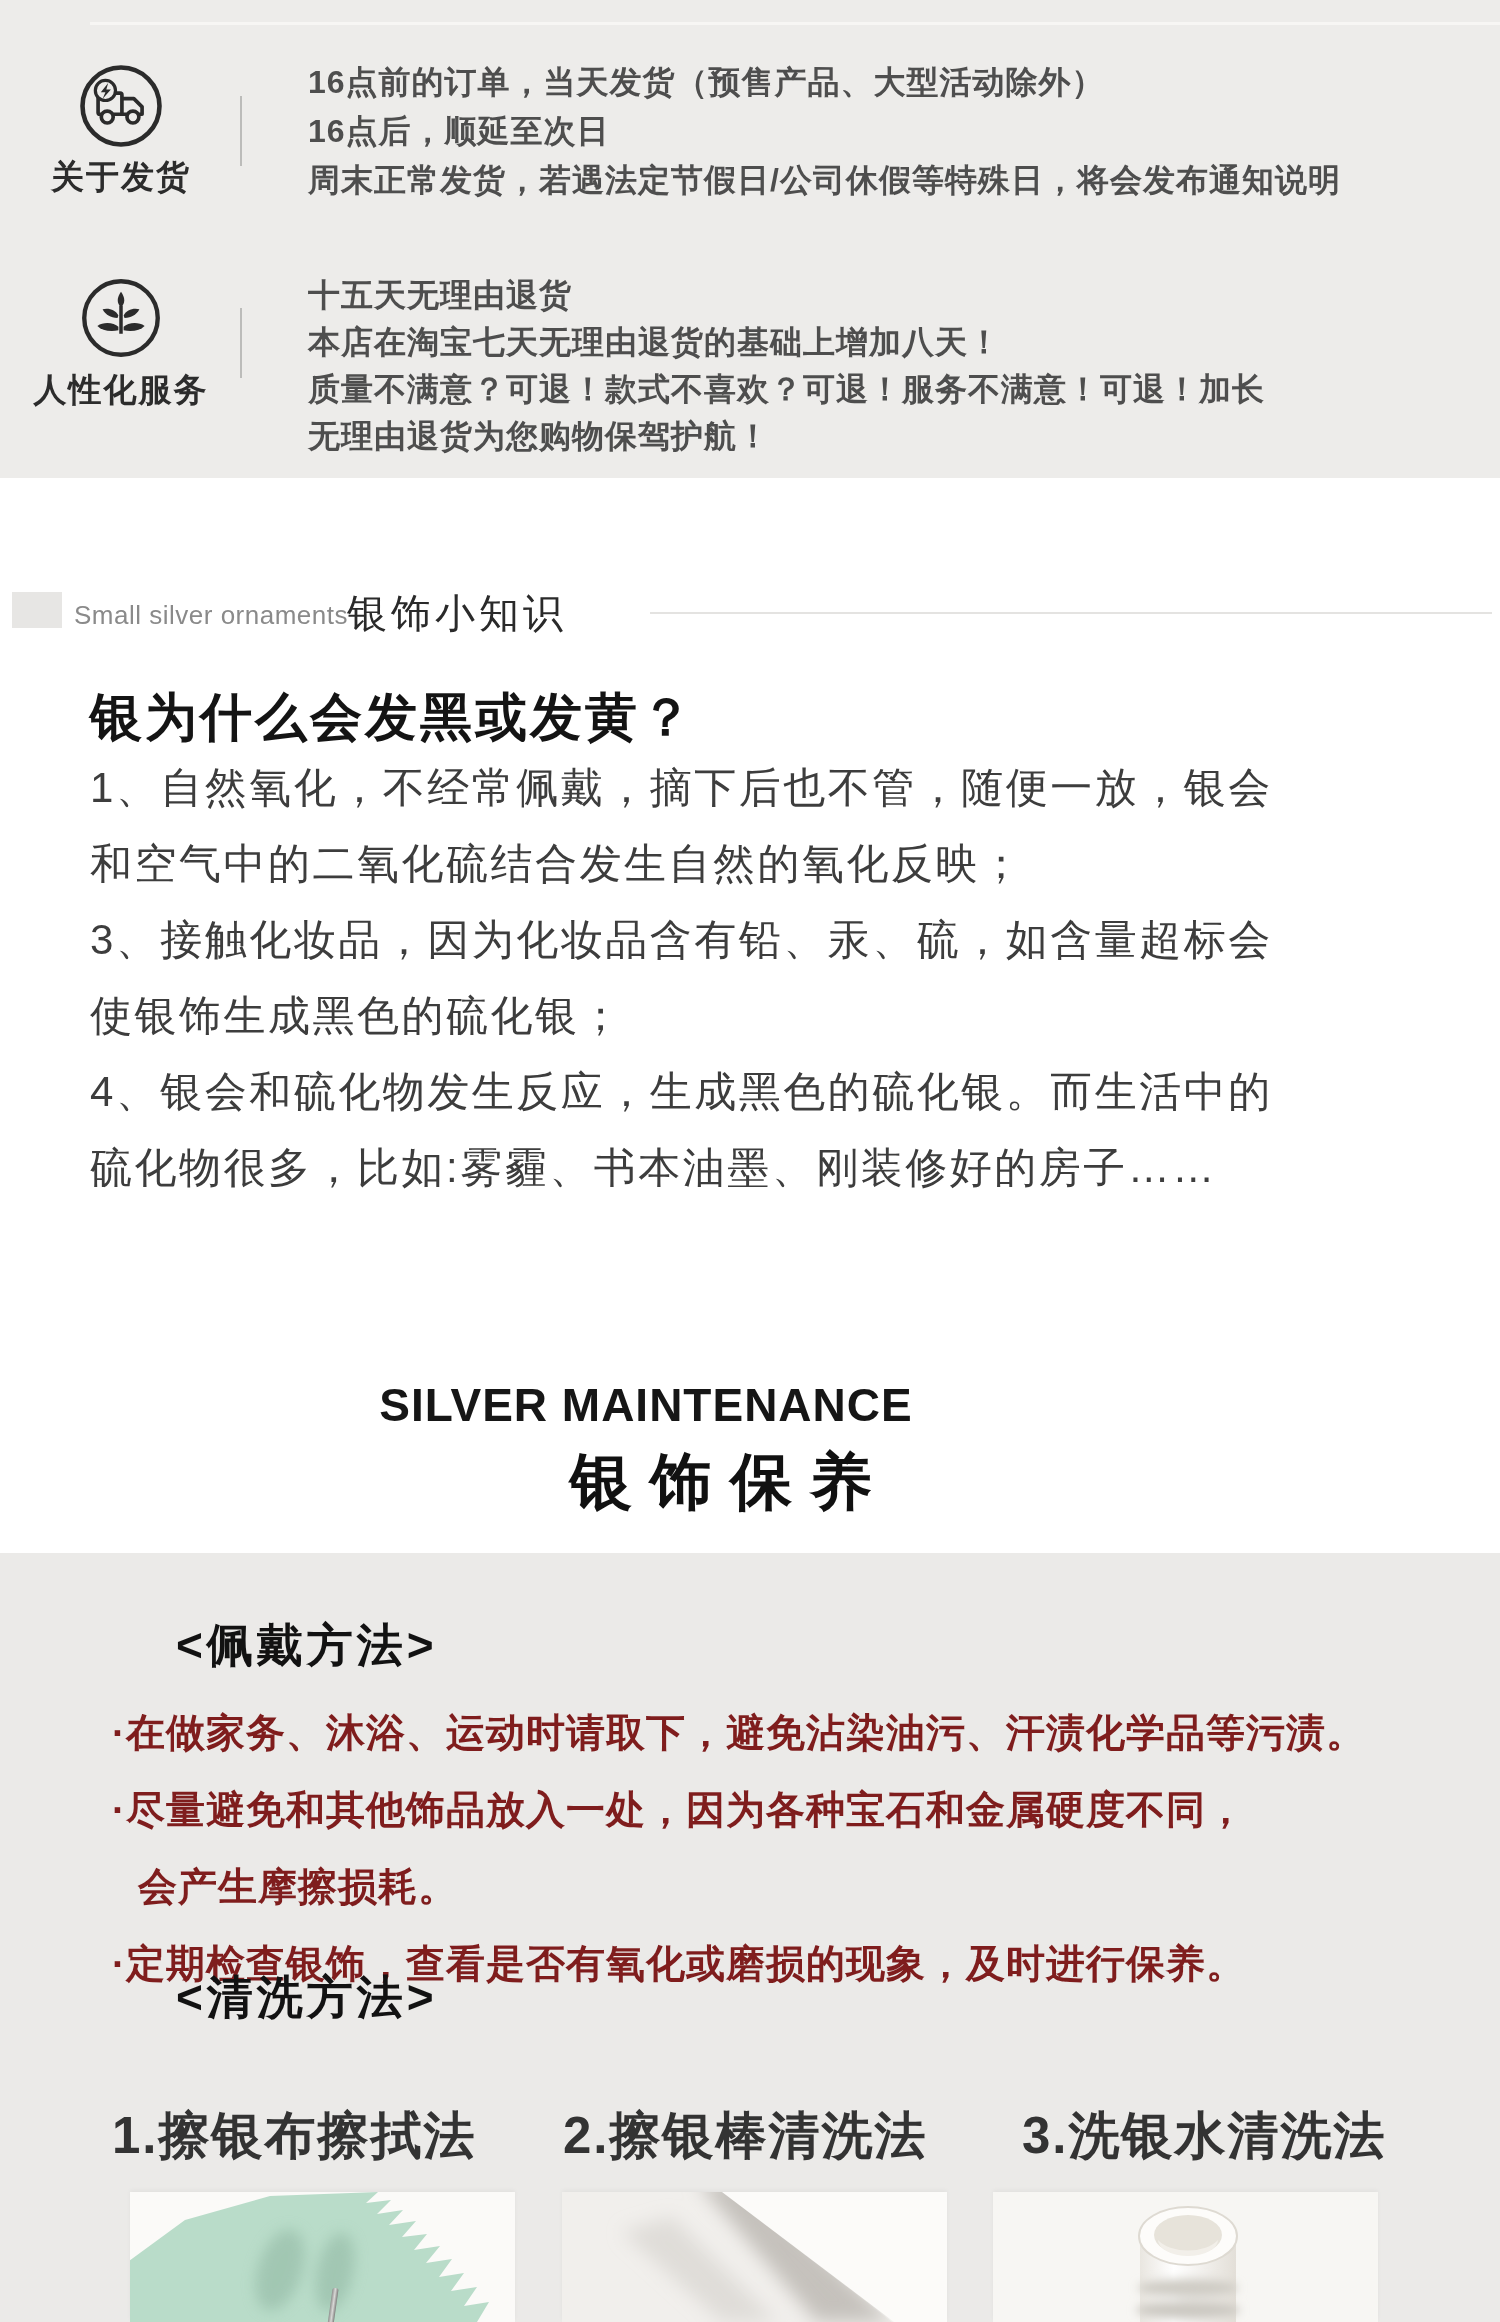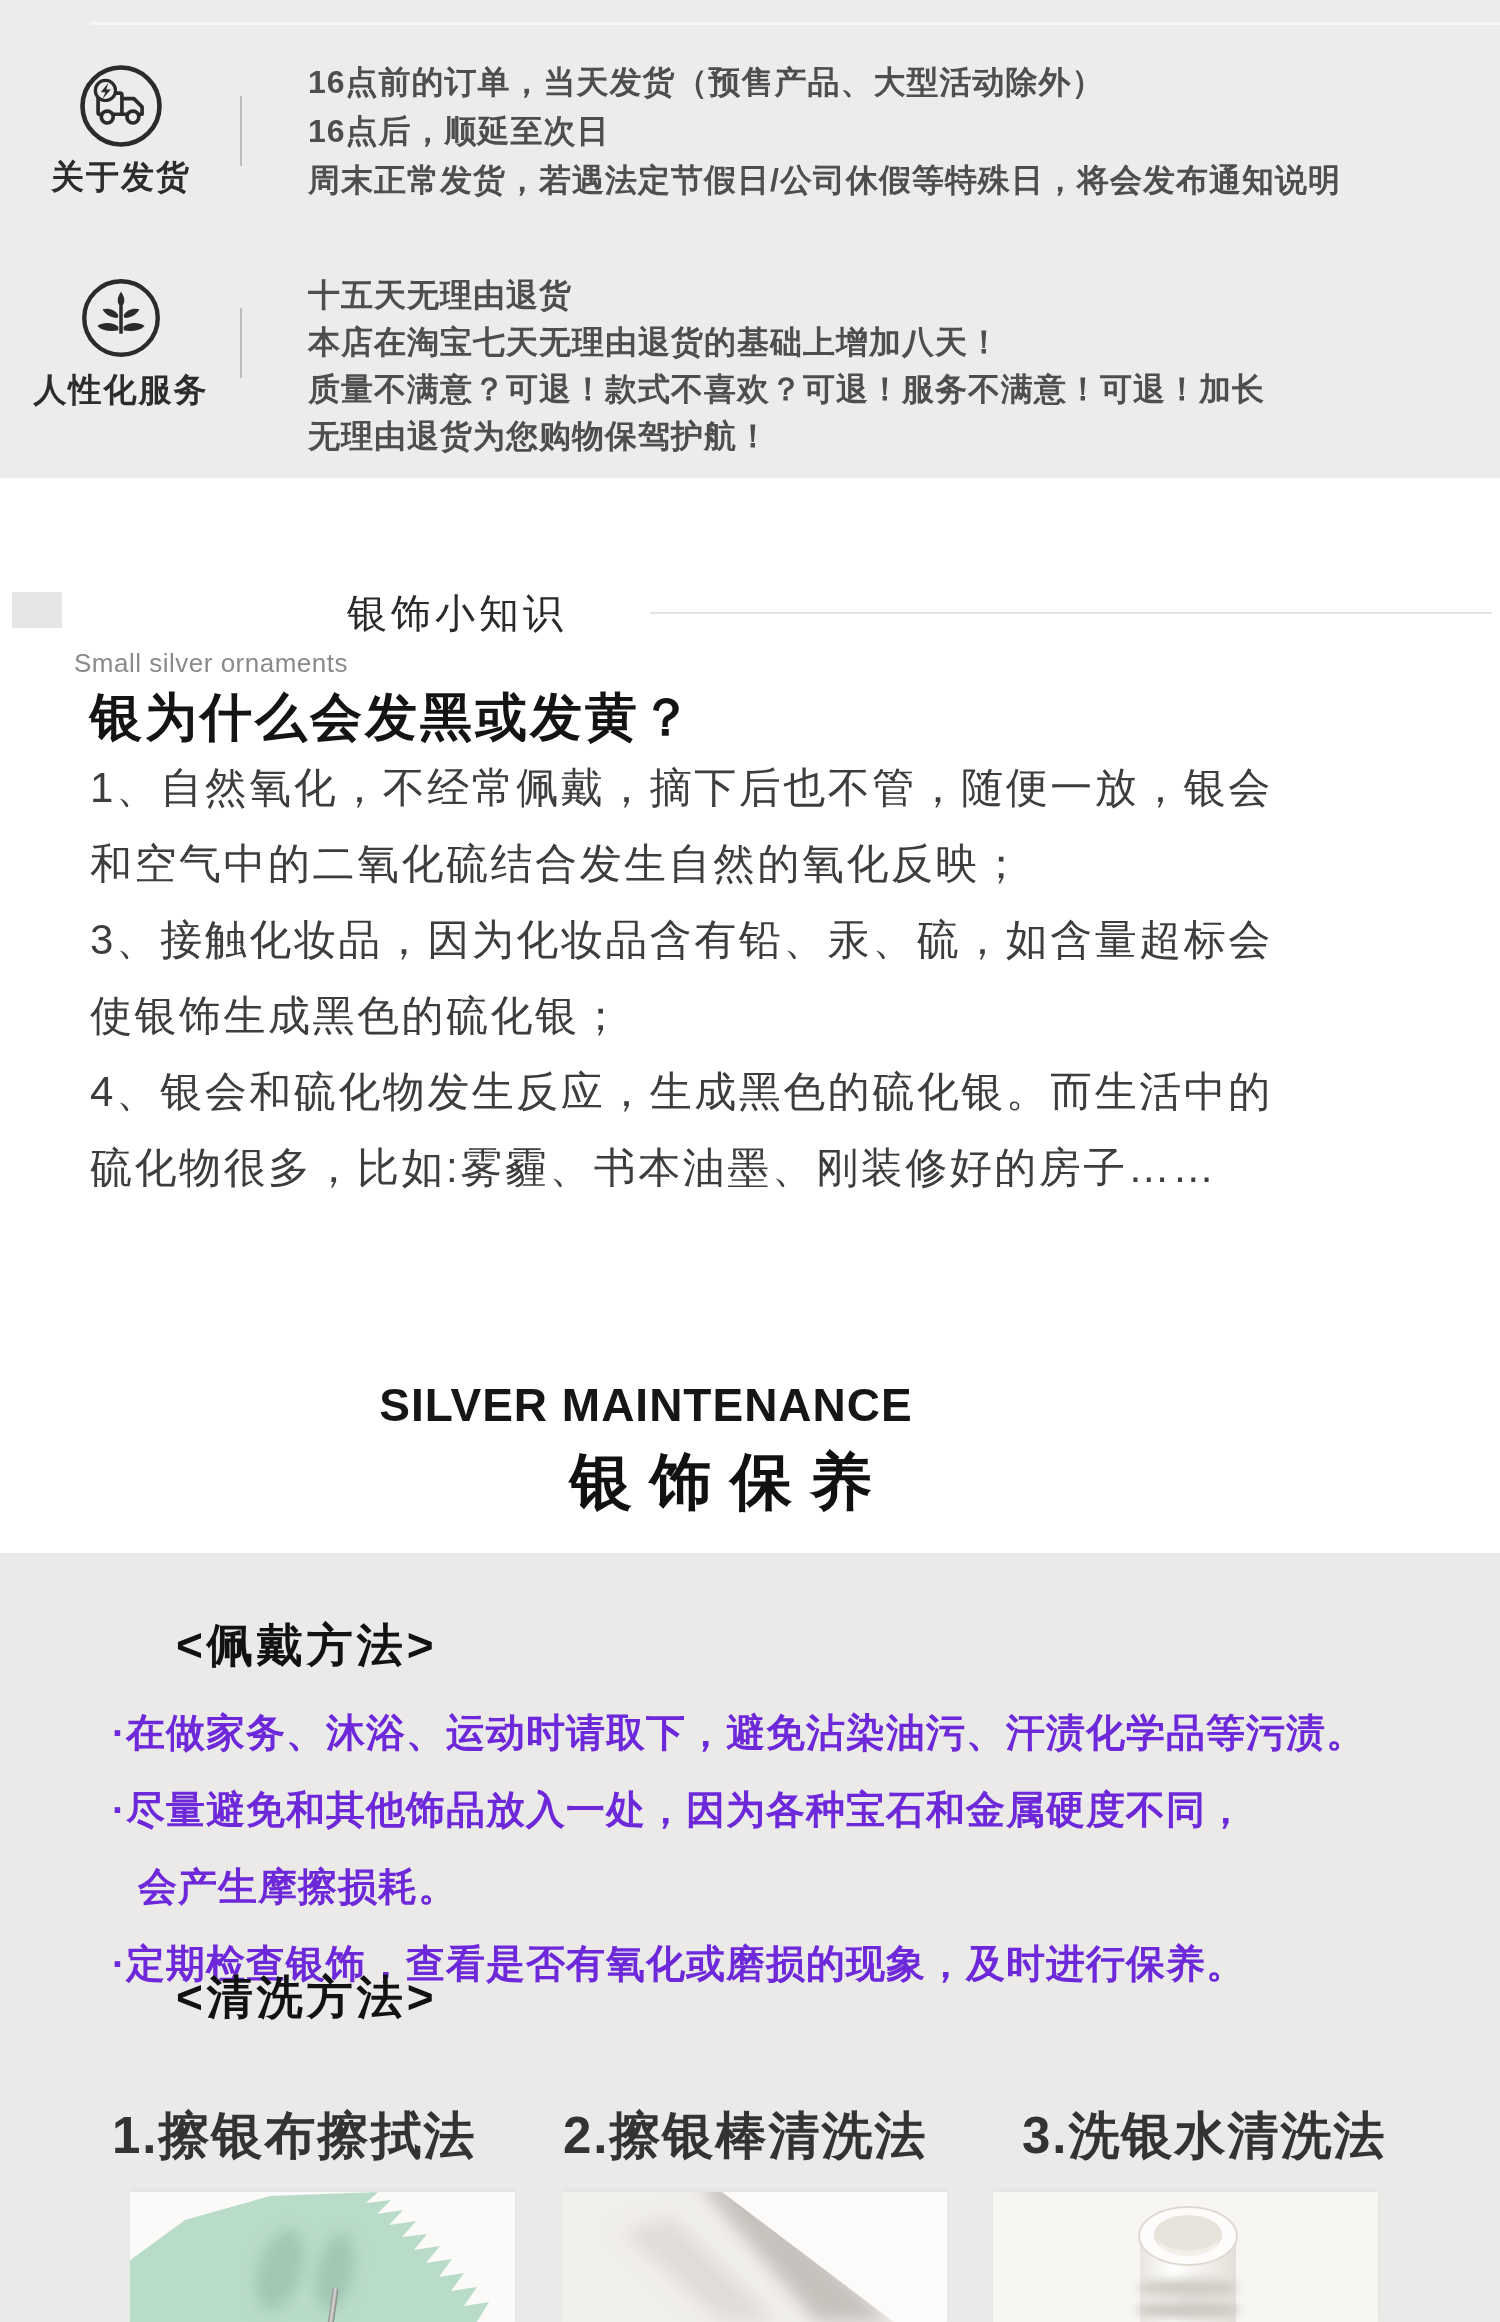--- a/index.html
+++ b/index.html
@@ -11,31 +11,31 @@
   .abs{position:absolute;}
   
   #sec-service{left:0;top:0;width:1500px;height:478px;background:#edecea;}
   .top-hairline{left:90px;top:22px;width:1410px;height:3px;background:#f7f6f4;}
   .svc-icon{width:88px;height:88px;}
   .svc-label{width:230px;text-align:center;font-size:33px;font-weight:700;color:#2c2c2c;letter-spacing:2px;}
   .svc-divider{width:2px;height:70px;background:#bcbcba;}
   .svc-lines{font-size:32px;font-weight:600;color:#4e4e4e;line-height:49px;letter-spacing:1px;white-space:nowrap;}
   
   .hdr-square{left:12px;top:592px;width:50px;height:36px;background:#e7e6e4;}
-  .hdr-en{left:74px;top:600px;font-size:26px;color:#8a8a8a;letter-spacing:0.5px;margin-top:48px;}
+  .hdr-en{left:74px;top:600px;font-size:26px;color:#8a8a8a;letter-spacing:0.5px;}
   .hdr-zh{left:347px;top:586px;font-size:40px;color:#2a2a2a;font-weight:500;letter-spacing:4px;}
   .hdr-rule{left:650px;top:612px;width:842px;height:2px;background:#e4e3e1;}
   .q-title{left:90px;top:683px;font-size:52px;font-weight:700;color:#141414;letter-spacing:3px;}
   .reasons{left:90px;top:750px;width:1380px;font-size:42px;color:#3d3d3d;font-weight:500;line-height:76px;letter-spacing:2.5px;}
   .m-en{left:0;top:1378px;width:1292px;text-align:center;font-size:46px;font-weight:700;color:#161616;letter-spacing:1px;}
   .m-zh{left:0;top:1440px;width:1460px;text-align:center;font-size:62px;font-weight:700;color:#111111;letter-spacing:18px;}
   
   #sec-care{left:0;top:1553px;width:1500px;height:769px;background:#ebeae8;}
   .care-title{font-size:46px;font-weight:700;color:#121212;letter-spacing:4px;}
-  .bullets{left:112px;top:1694px;width:1340px;font-size:39px;font-weight:600;color:#6d28d9;line-height:77px;letter-spacing:1px;}
+  .bullets{left:112px;top:1694px;width:1340px;font-size:39px;font-weight:600;color:#7f1d1d;line-height:77px;letter-spacing:1px;}
   .bullets .indent{padding-left:26px;}
   .method-label{font-size:51px;font-weight:700;color:#333333;letter-spacing:2px;white-space:nowrap;}
   .photo-card{top:2192px;width:385px;height:130px;background:#faf9f7;box-shadow:0 -2px 4px rgba(0,0,0,0.04);}
   .photo-card svg{display:block;}
 </style>
 </head>
 <body>
 
 <div id="sec-service" class="abs">
   <div class="abs top-hairline"></div>

